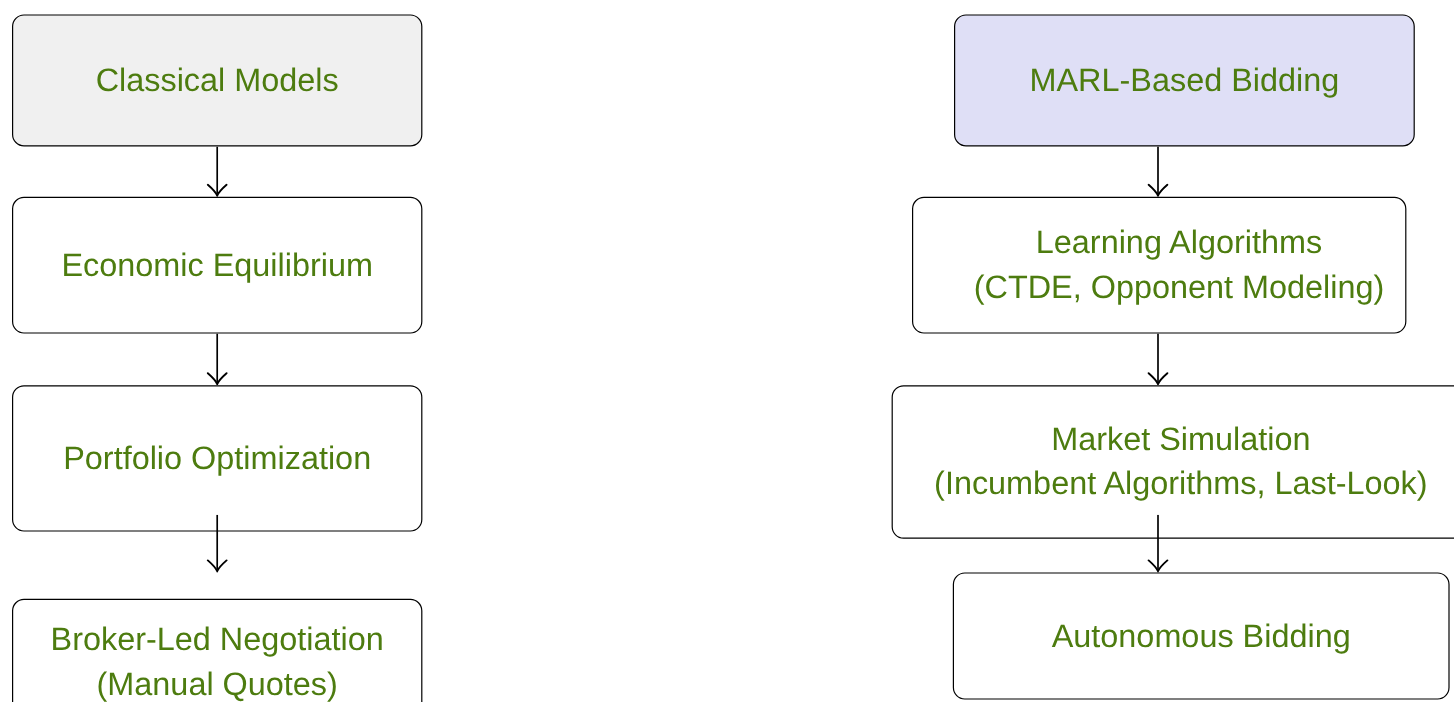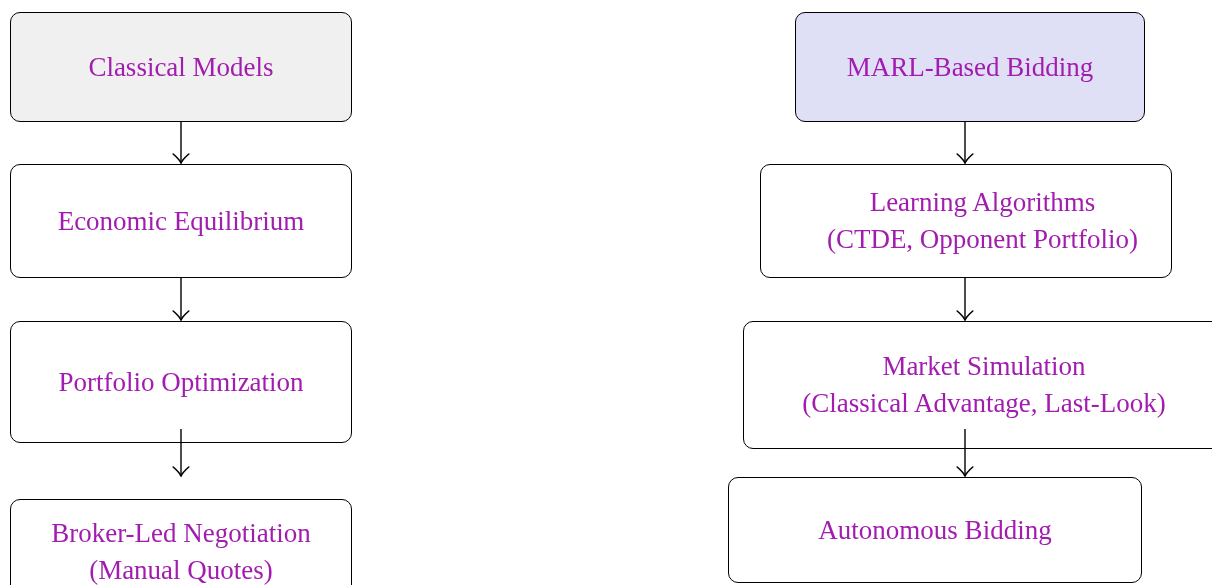--- a/index.html
+++ b/index.html
@@ -2,22 +2,22 @@
 <html><head>
 <meta charset="utf-8">
 <style>
   html, body { margin: 0; padding: 0; background: #ffffff; }
   .canvas {
     position: relative;
     width: 1212px;
     height: 585px;
     background: #ffffff;
     overflow: hidden;
-    font-family: Liberation Serif, serif;
-    color: #a21caf;
+    font-family: Liberation Sans, sans-serif;
+    color: #4d7c0f;
   }
   .node {
     position: absolute;
     box-sizing: border-box;
     border: 1px solid #000000;
     border-radius: 10px;
     background: #ffffff;
     display: flex;
     flex-direction: column;
     align-items: center;
@@ -62,46 +62,46 @@
   <svg class="arrow" style="left:169px; top:429px;" width="24" height="48" viewBox="0 0 24 48" aria-hidden="true">
     <line x1="12" y1="0" x2="12" y2="45.5" stroke="#000" stroke-width="1.4"></line>
     <path d="M4.2 38 Q10.4 43.4 12 47 Q13.6 43.4 19.8 38" fill="none" stroke="#000" stroke-width="1.6" stroke-linecap="round"></path>
   </svg>
 
   <div class="node" style="left:10px; top:499px; width:342px; height:106px;">
     <span class="line">Broker-Led Negotiation</span>
     <span class="line">(Manual Quotes)</span>
   </div>
 
-  <div class="node fill-lavender" style="left:795px; top:12px; width:350px; height:110px;">
+  <div class="node fill-lavender" style="left:795px; top:12px; width:384px; height:110px;">
     <span class="line">MARL-Based Bidding</span>
   </div>
 
   <svg class="arrow" style="left:953px; top:122px;" width="24" height="42" viewBox="0 0 24 42" aria-hidden="true">
     <line x1="12" y1="0" x2="12" y2="39.5" stroke="#000" stroke-width="1.4"></line>
     <path d="M4.2 32 Q10.4 37.4 12 41 Q13.6 37.4 19.8 32" fill="none" stroke="#000" stroke-width="1.6" stroke-linecap="round"></path>
   </svg>
 
   <div class="node" style="left:760px; top:164px; width:412px; height:114px;padding-left:33px;">
     <span class="line">Learning Algorithms</span>
-    <span class="line">(CTDE, Opponent Portfolio)</span>
+    <span class="line">(CTDE, Opponent Modeling)</span>
   </div>
 
   <svg class="arrow" style="left:953px; top:278px;" width="24" height="43" viewBox="0 0 24 43" aria-hidden="true">
     <line x1="12" y1="0" x2="12" y2="40.5" stroke="#000" stroke-width="1.4"></line>
     <path d="M4.2 33 Q10.4 38.4 12 42 Q13.6 38.4 19.8 33" fill="none" stroke="#000" stroke-width="1.6" stroke-linecap="round"></path>
   </svg>
 
   <div class="node" style="left:723px; top:321px; width:482px; height:128px;margin-left:20px;">
     <span class="line">Market Simulation</span>
-    <span class="line">(Classical Advantage, Last-Look)</span>
+    <span class="line">(Incumbent Algorithms, Last-Look)</span>
   </div>
 
   <svg class="arrow" style="left:953px; top:429px;" width="24" height="48" viewBox="0 0 24 48" aria-hidden="true">
     <line x1="12" y1="0" x2="12" y2="45.5" stroke="#000" stroke-width="1.4"></line>
     <path d="M4.2 38 Q10.4 43.4 12 47 Q13.6 43.4 19.8 38" fill="none" stroke="#000" stroke-width="1.6" stroke-linecap="round"></path>
   </svg>
 
-  <div class="node" style="left:728px; top:477px; width:414px; height:106px;">
+  <div class="node" style="left:794px; top:477px; width:414px; height:106px;">
     <span class="line">Autonomous Bidding</span>
   </div>
 
 </div>
 
 </body></html>

